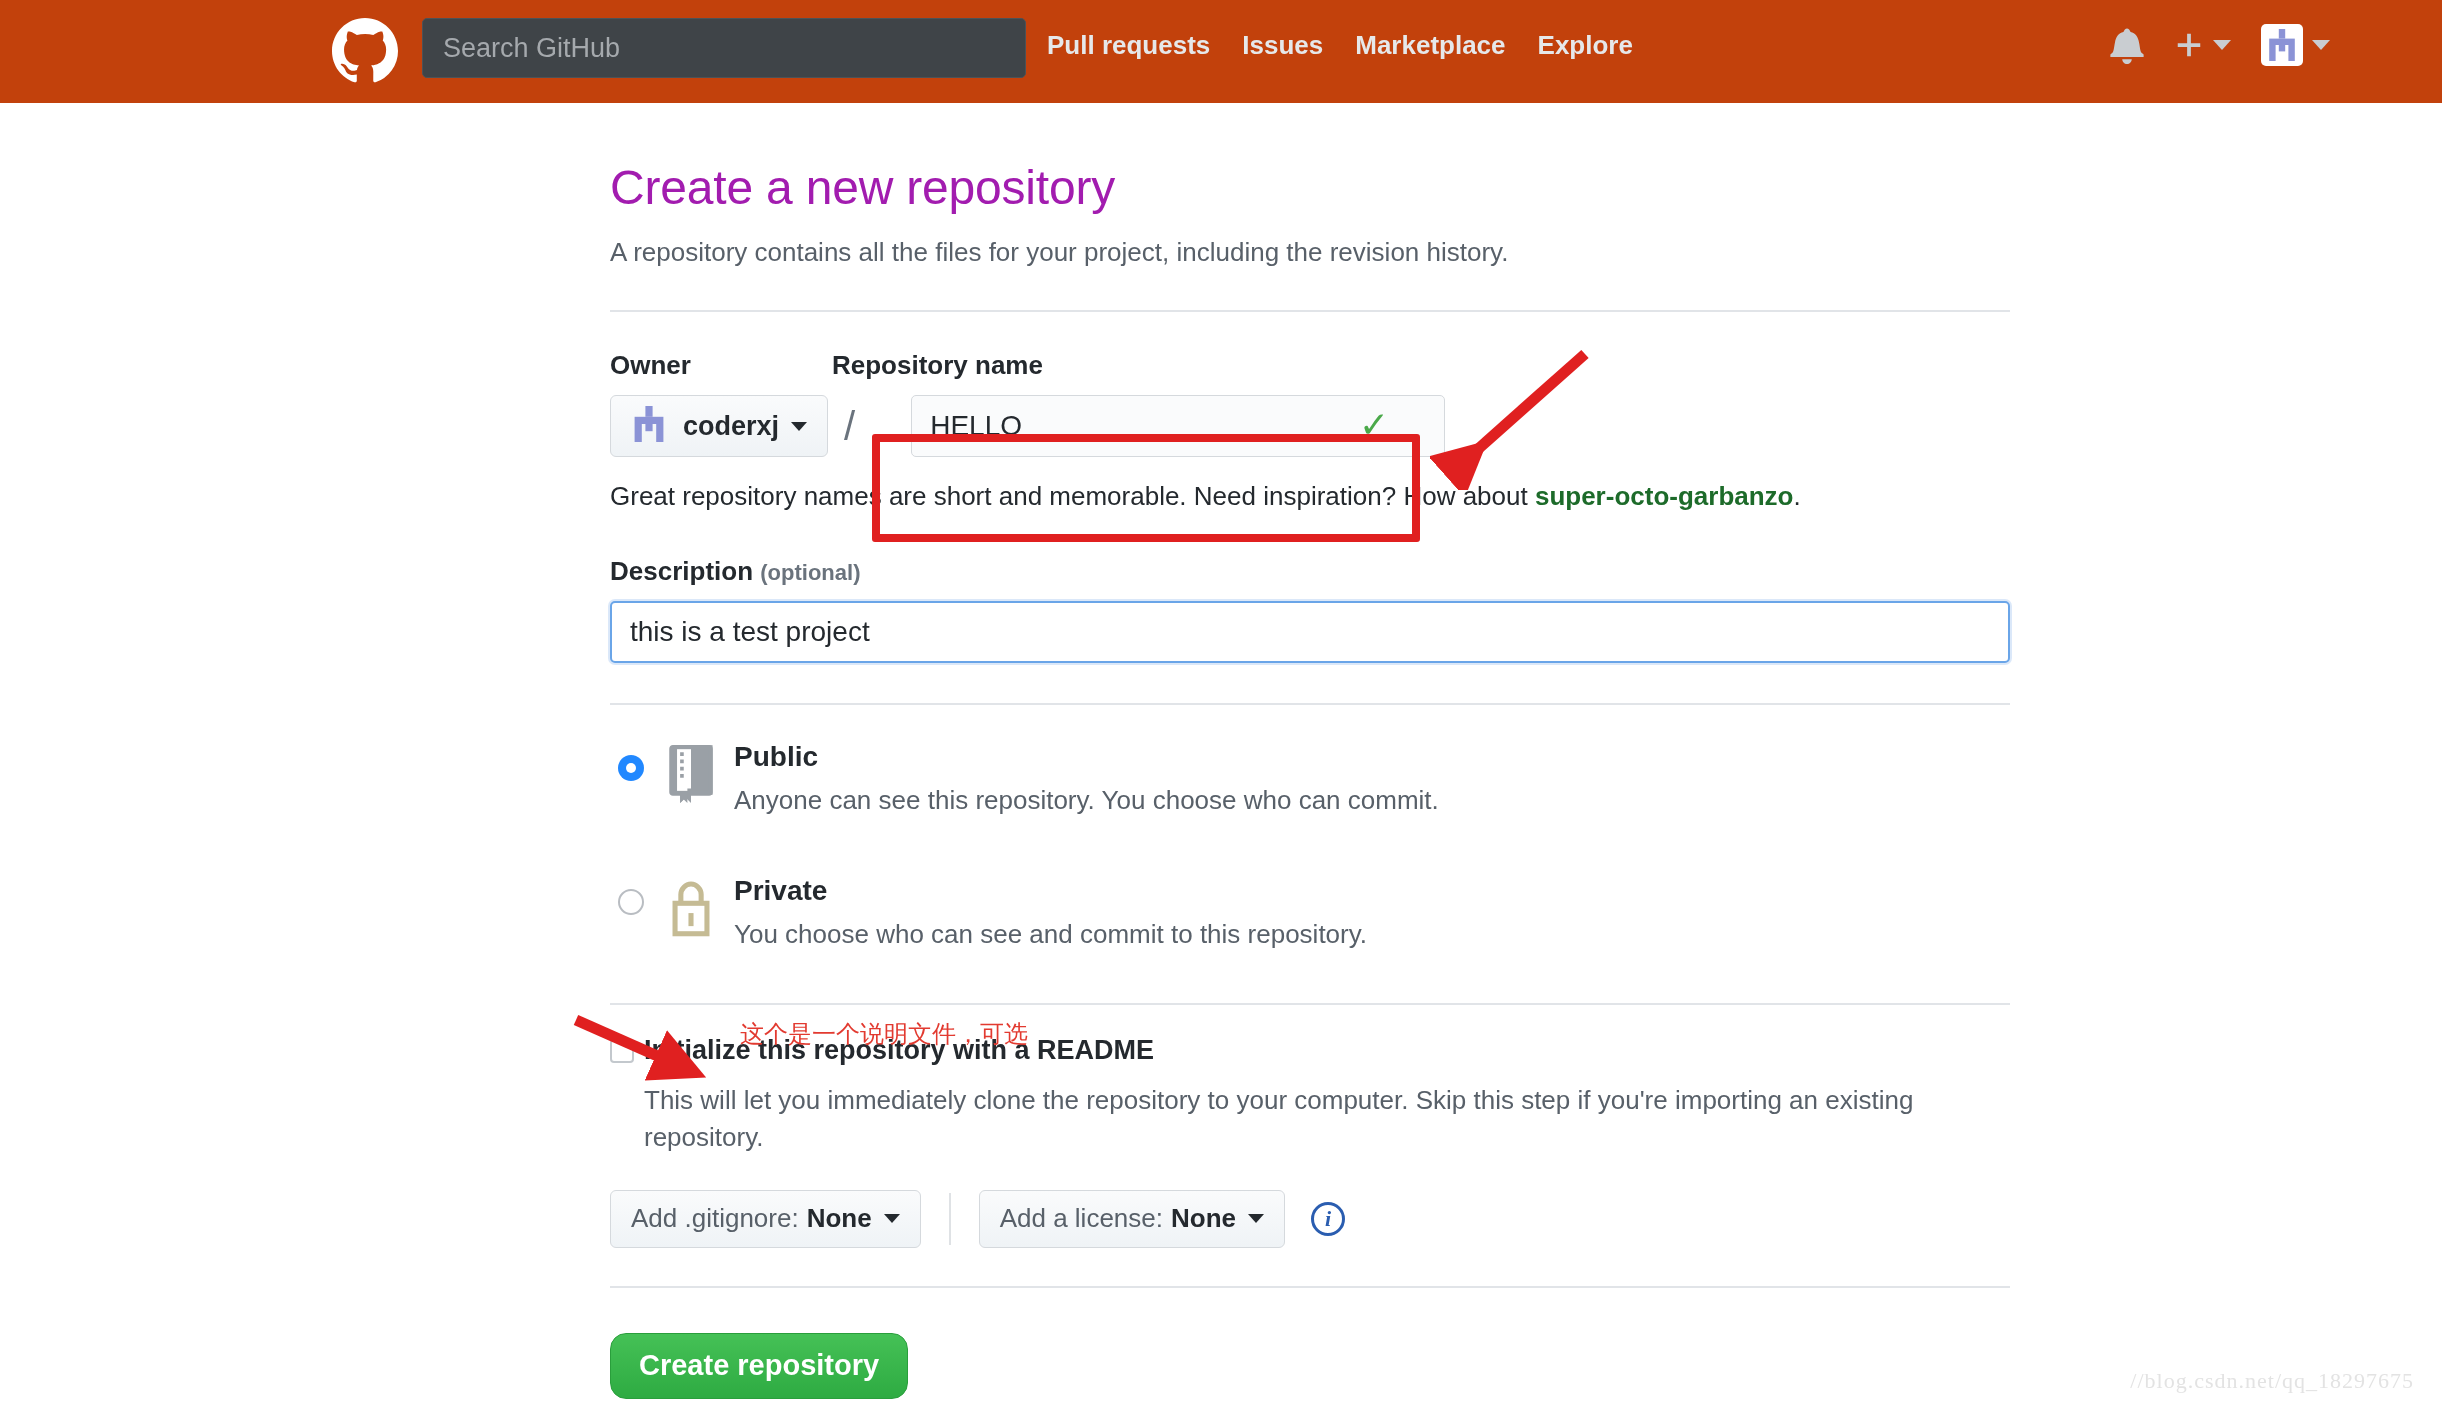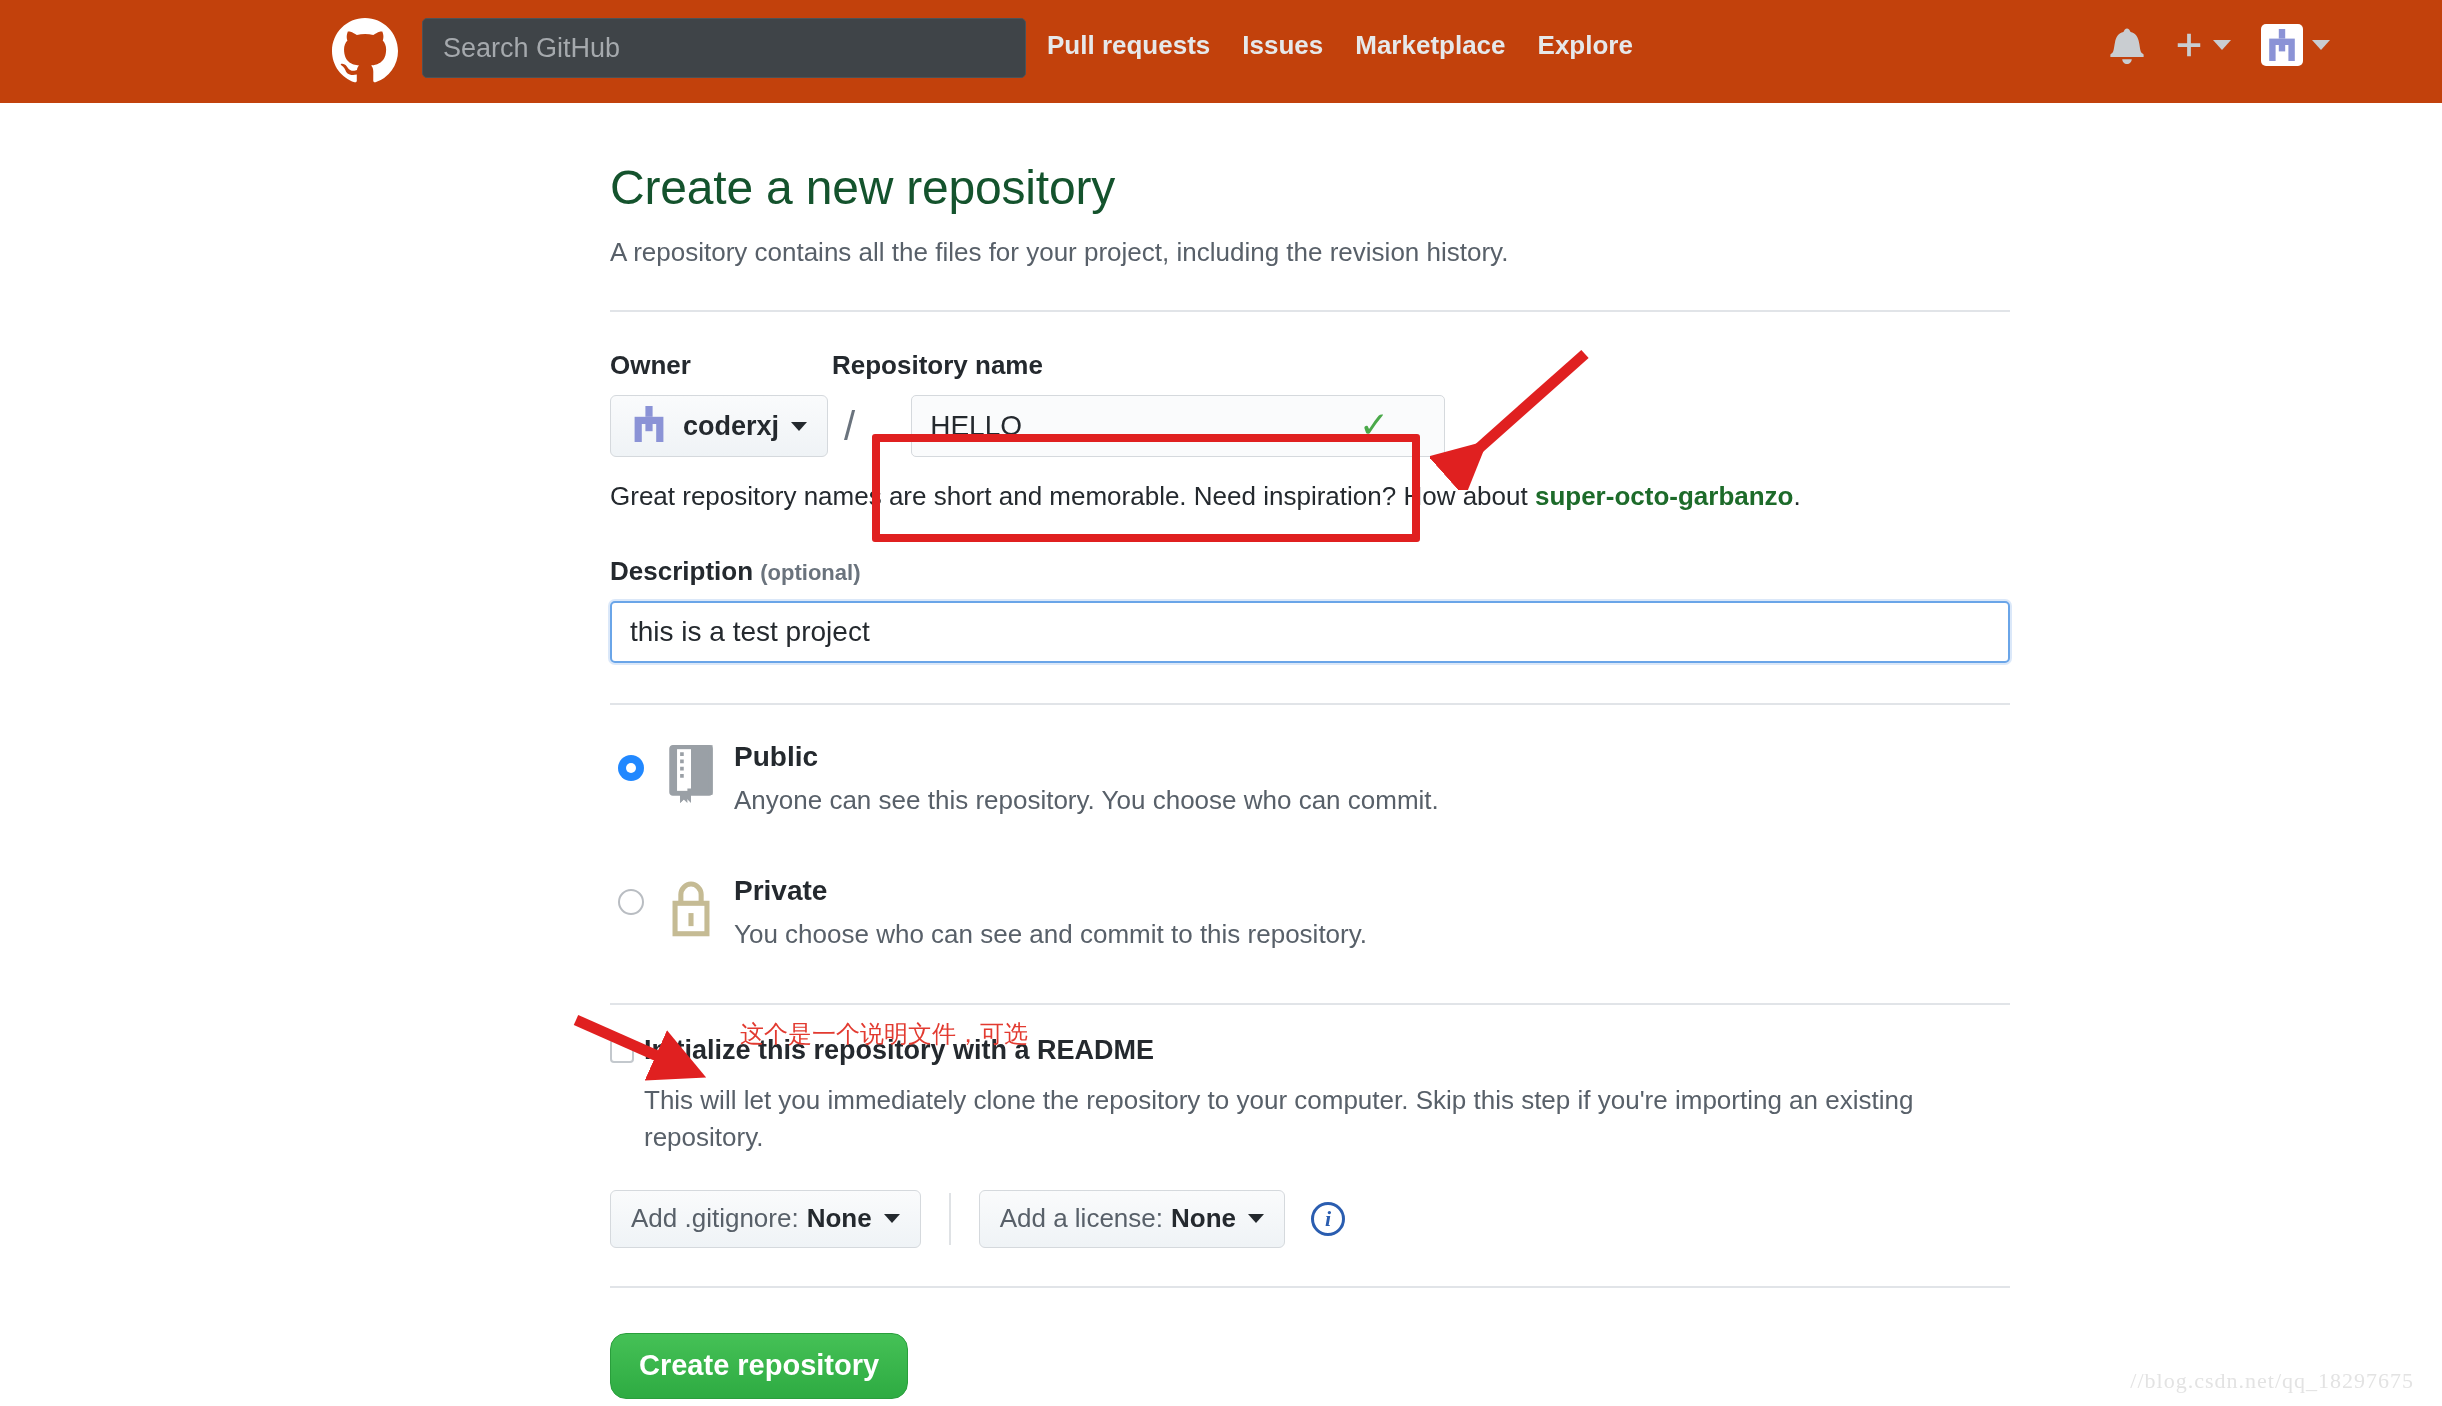--- a/index.html
+++ b/index.html
@@ -75,21 +75,21 @@
 
   
   #main {
     position: absolute;
     left: 610px; top: 160px;
     width: 1400px;
   }
   #page-title {
     font-size: 48px;
     font-weight: normal;
-    color: #14532d;
+    color: #a21caf;
     margin: 0;
     letter-spacing: -0.2px;
   }
   #page-subtitle {
     font-size: 26px;
     color: #586069;
     margin-top: 22px;
   }
   .divider {
     height: 2px;

